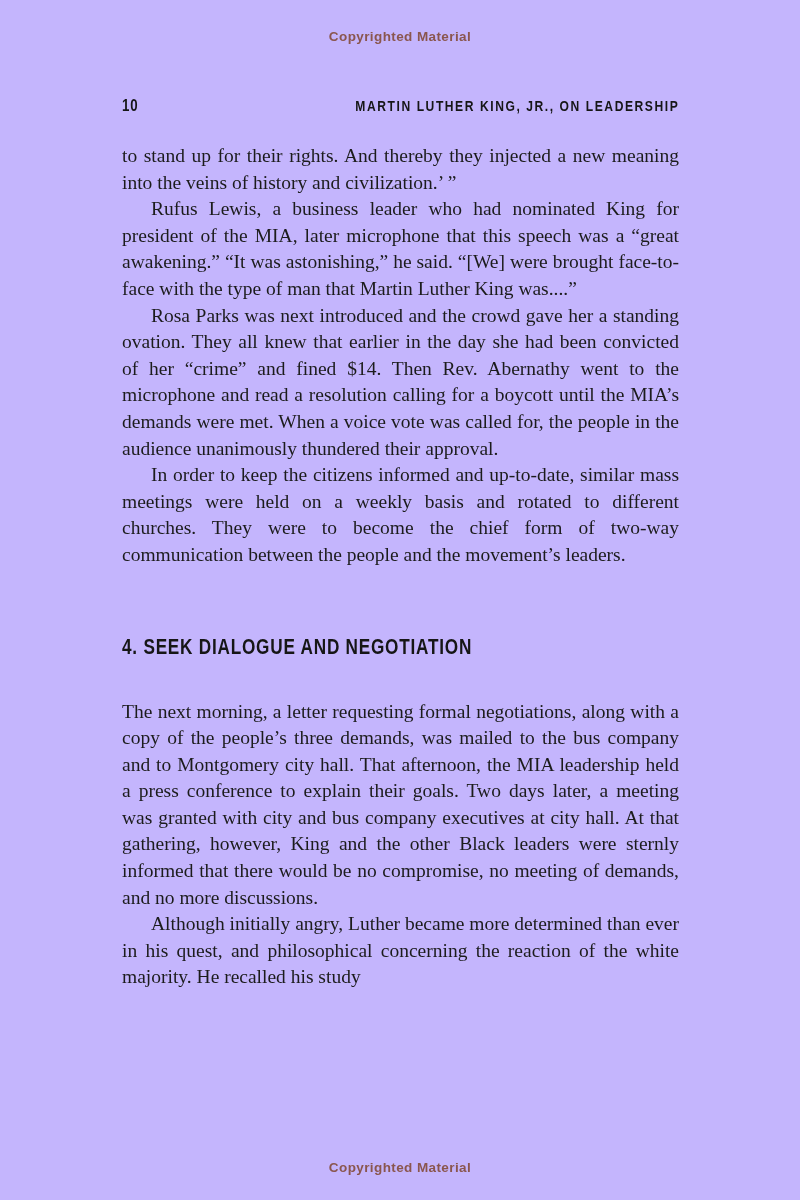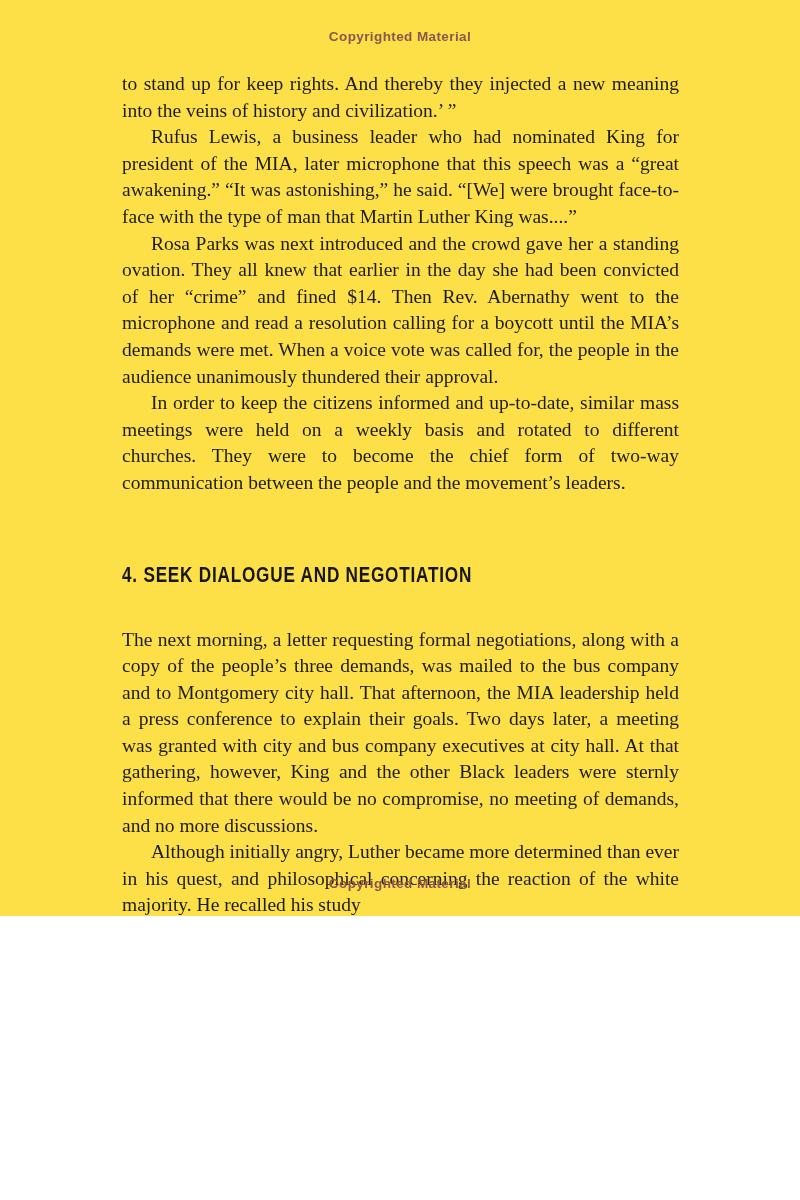--- a/index.html
+++ b/index.html
@@ -3,22 +3,22 @@
 <meta charset="utf-8">
 <style>
   html, body {
     margin: 0;
     padding: 0;
     background: #ffffff;
   }
   .page {
     position: relative;
     width: 800px;
-    height: 916px;
-    background: #fde047;
+    height: 1200px;
+    background: #c4b5fd;
     overflow: hidden;
     font-family: "Liberation Serif", serif;
     color: #1c1c1c;
   }
   .copyright {
     text-align: center;
     font-family: "Liberation Sans", sans-serif;
     font-weight: 700;
     font-size: 13.5px;
     letter-spacing: 0.4px;
@@ -74,24 +74,28 @@
     display: block;
   }
 </style>
 </head>
 <body>
 
 <div class="page">
 
   <div class="copyright top">Copyrighted Material</div>
 
+  <div class="page-header">
+    <span class="condensed pagenum">10</span>
+    <span class="condensed running-title">MARTIN LUTHER KING, JR., ON LEADERSHIP</span>
+  </div>
 
   <div class="body-text">
 
-    <p class="noindent">to stand up for keep rights. And thereby they injected a new meaning into the veins of history and civilization.’ ”</p>
+    <p class="noindent">to stand up for their rights. And thereby they injected a new meaning into the veins of history and civilization.’ ”</p>
 
     <p class="indent">Rufus Lewis, a business leader who had nominated King for president of the MIA, later microphone that this speech was a “great awakening.” “It was astonishing,” he said. “[We] were brought face-to-face with the type of man that Martin Luther King was....”</p>
 
     <p class="indent">Rosa Parks was next introduced and the crowd gave her a standing ovation. They all knew that earlier in the day she had been convicted of her “crime” and fined $14. Then Rev. Abernathy went to the microphone and read a resolution calling for a boycott until the MIA’s demands were met. When a voice vote was called for, the people in the audience unanimously thundered their approval.</p>
 
     <p class="indent">In order to keep the citizens informed and up-to-date, similar mass meetings were held on a weekly basis and rotated to different churches. They were to become the chief form of two-way communication between the people and the movement’s leaders.</p>
 
     <h2 class="condensed section-heading">4. SEEK DIALOGUE AND NEGOTIATION</h2>
 
     <p class="noindent">The next morning, a letter requesting formal negotiations, along with a copy of the people’s three demands, was mailed to the bus company and to Montgomery city hall. That afternoon, the MIA leadership held a press conference to explain their goals. Two days later, a meeting was granted with city and bus company executives at city hall. At that gathering, however, King and the other Black leaders were sternly informed that there would be no compromise, no meeting of demands, and no more discussions.</p>

